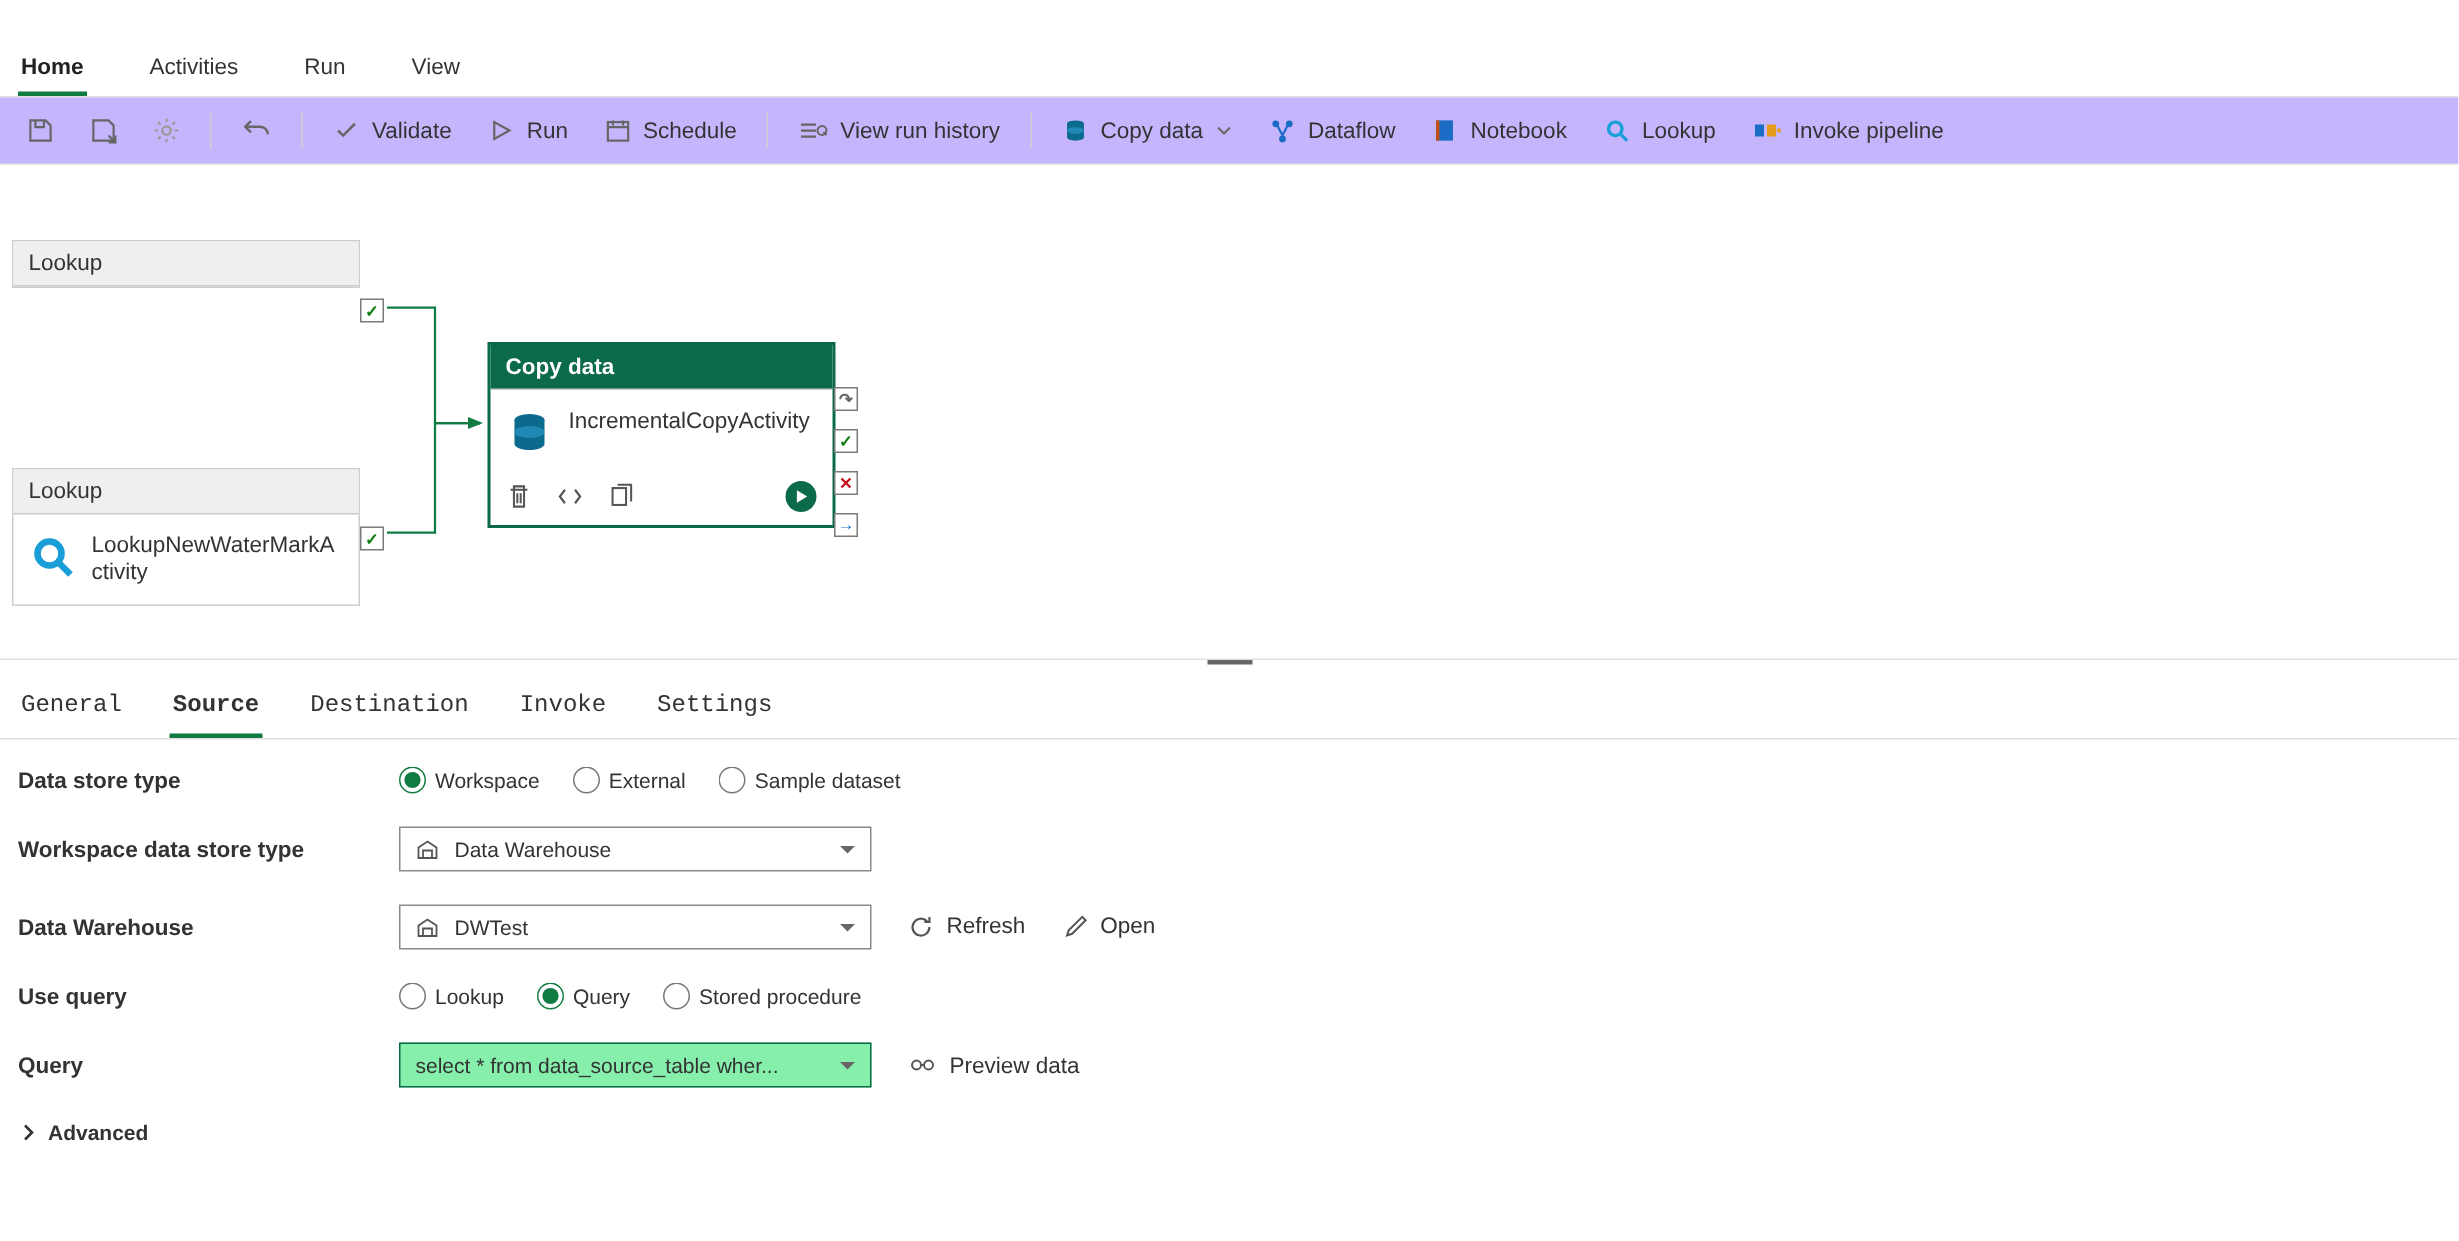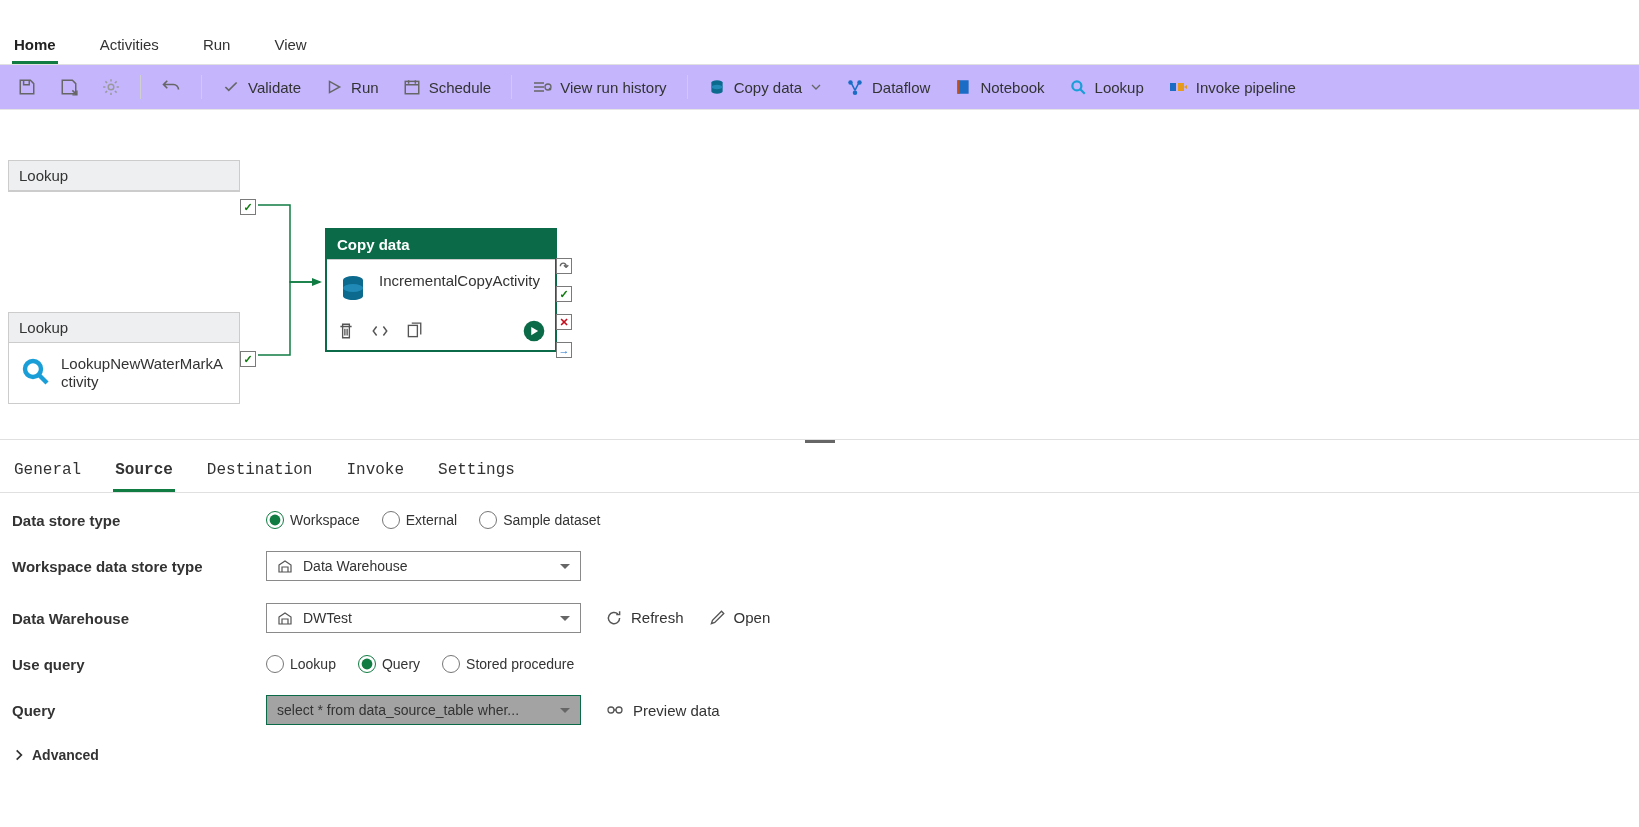--- a/index.html
+++ b/index.html
@@ -40,21 +40,21 @@
 
 .form { padding:18px 12px; }
 .form-row { display:flex; align-items:center; margin-bottom:22px; }
 .form-label { width:254px; font-size:15px; color:#333; }
 .form-label.bold { font-weight:600; }
 .radio-group { display:flex; gap:22px; align-items:center; }
 .radio { display:flex; align-items:center; gap:6px; cursor:pointer; }
 .radio input { accent-color:#107c41; width:18px; height:18px; }
 .select { width:315px; height:30px; border:1px solid #8a8a8a; padding:0 30px 0 10px; display:flex; align-items:center; gap:10px; position:relative; background:#fff; cursor:pointer; }
 .select::after { content:""; position:absolute; right:10px; top:12px; border:5px solid transparent; border-top-color:#666; }
-.select.green { border:1px solid #0b6a47; background:#a3a3a3; }
+.select.green { border:1px solid #0b6a47; background:#86efac; }
 .link-btn { display:flex; gap:8px; margin-left:24px; cursor:pointer; background:none; border:none; font-size:15px; color:#333; }
 .adv { display:flex; gap:6px; font-weight:700; cursor:pointer; }
 </style>
 </head>
 <body>
 
 <div class="tabs">
   <div class="tab active">Home</div>
   <div class="tab">Activities</div>
   <div class="tab">Run</div>

